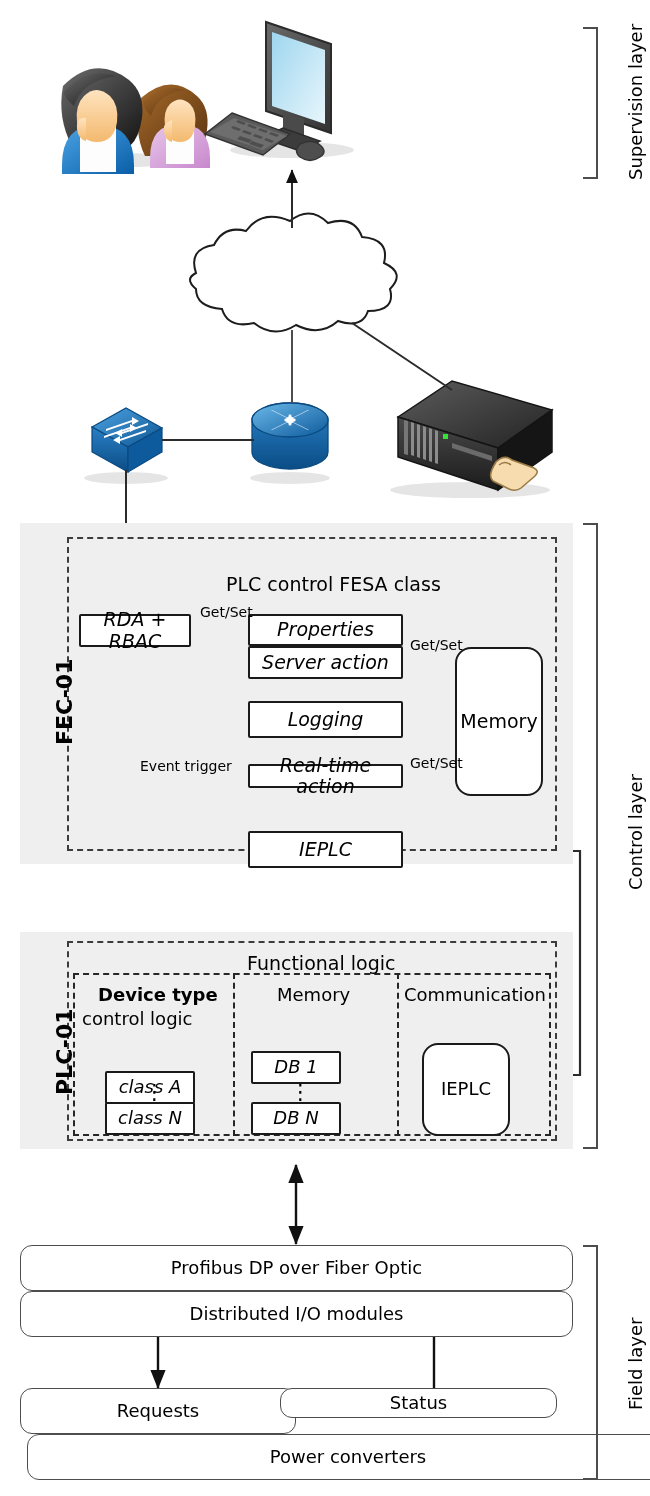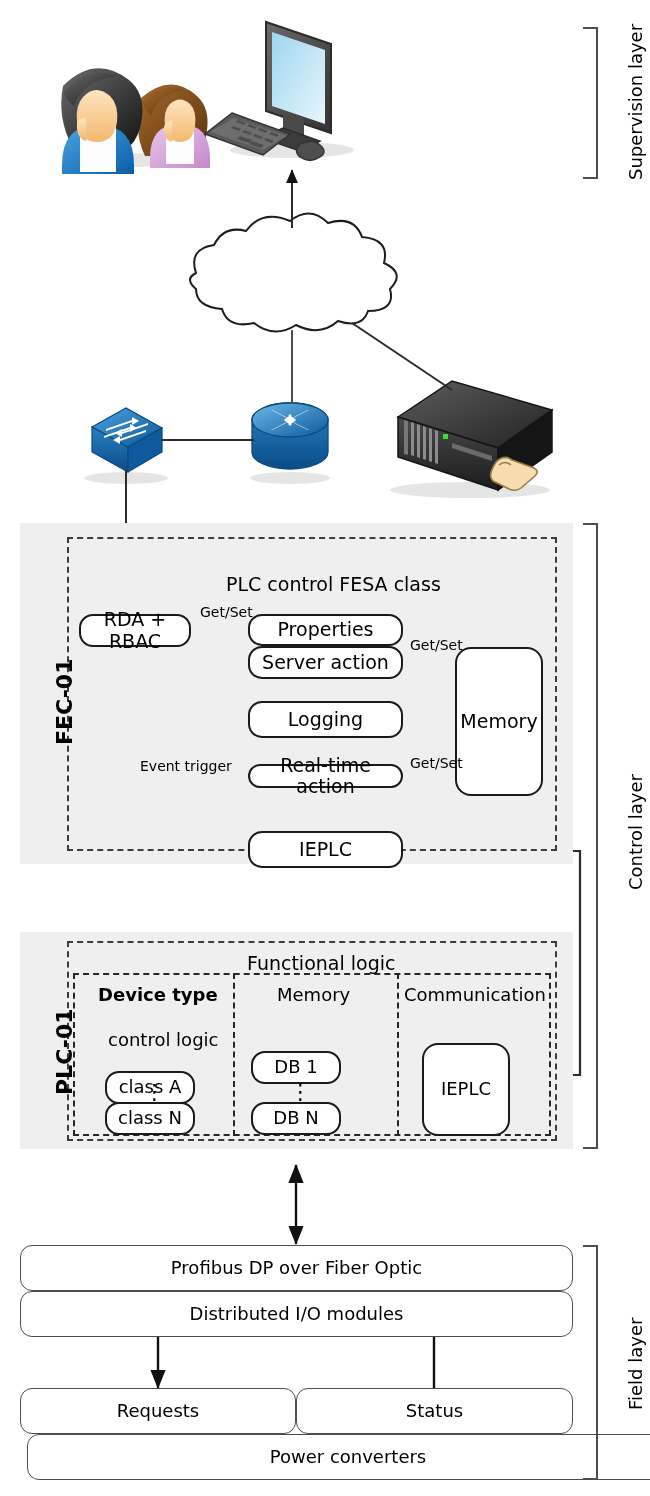--- a/index.html
+++ b/index.html
@@ -5,21 +5,21 @@
   html,body{margin:0;padding:0;background:#ffffff;}
   body{width:650px;height:1496px;position:relative;overflow:hidden;
        font-family:"DejaVu Sans","Liberation Sans",sans-serif;color:#000;}
   .canvas{position:absolute;left:0;top:0;width:650px;height:1496px;}
   .svgl{position:absolute;left:0;top:0;width:650px;height:1496px;pointer-events:none;}
 
   
   .node{position:absolute;box-sizing:border-box;background:#fff;
         border:2px solid #1a1a1a;display:flex;align-items:center;
         justify-content:center;text-align:center;line-height:1.12;}
-  .rounded{border-radius:14px;}
+  .rounded{border-radius:2px;font-style:italic;}
   .rounded-lg{border-radius:16px;}
   .sq{border:1.6px solid #4d4d4d;border-radius:12px;}
 
   
   .panel{position:absolute;background:#efefef;box-sizing:border-box;}
   .dashbox{position:absolute;box-sizing:border-box;border:2px dashed #3c3c3c;background:transparent;}
   .dashbox-thin{position:absolute;box-sizing:border-box;border:2px dashed #262626;background:transparent;}
   .dashcol{position:absolute;border-left:2px dashed #262626;}
 
   
@@ -278,40 +278,40 @@
   <div class="dashbox" style="left:67px;top:941px;width:490px;height:200px;"></div>
   <div class="dashbox-thin" style="left:73px;top:973px;width:478px;height:163px;"></div>
   <div class="dashcol" style="left:233px;top:973px;height:163px;"></div>
   <div class="dashcol" style="left:397px;top:973px;height:163px;"></div>
 
   <div class="vrot bold" style="left:52px;top:1095px;transform:rotate(-90deg);font-size:22px;">PLC-01</div>
 
   <div class="lbl hdr" style="left:247px;top:952px;">Functional logic</div>
 
   <div class="lbl sub" style="left:98px;top:984px;font-weight:bold;">Device type</div>
-  <div class="lbl sub" style="left:108px;top:1008px;margin-top:21px;">control logic</div>
+  <div class="lbl sub" style="left:82px;top:1008px;">control logic</div>
   <div class="lbl sub" style="left:277px;top:984px;">Memory</div>
   <div class="lbl sub" style="left:404px;top:984px;">Communication</div>
 
   <div class="node rounded nodetxt" style="left:105px;top:1051px;width:90px;height:33px;font-size:18px;margin-top:20px;">class A</div>
   <div class="node rounded nodetxt" style="left:105px;top:1102px;width:90px;height:33px;font-size:18px;">class N</div>
 
   <div class="node rounded nodetxt" style="left:251px;top:1051px;width:90px;height:33px;font-size:18px;">DB 1</div>
   <div class="node rounded nodetxt" style="left:251px;top:1102px;width:90px;height:33px;font-size:18px;">DB N</div>
 
   <div class="node rounded-lg nodetxt" style="left:422px;top:1043px;width:88px;height:93px;font-size:18px;">IEPLC</div>
 
   <div class="lbl" style="left:144px;top:1080px;font-size:21px;">⋮</div>
   <div class="lbl" style="left:290px;top:1080px;font-size:21px;">⋮</div>
 
   <div class="node sq sub" style="left:20px;top:1245px;width:553px;height:46px;">Profibus DP over Fiber Optic</div>
   <div class="node sq sub" style="left:20px;top:1291px;width:553px;height:46px;">Distributed I/O modules</div>
 
   <div class="node sq sub" style="left:20px;top:1388px;width:276px;height:46px;">Requests</div>
-  <div class="node sq sub" style="left:296px;top:1388px;width:277px;height:46px;">Status</div>
+  <div class="node sq sub" style="left:280px;top:1388px;width:277px;height:30px;">Status</div>
   <div class="node sq sub" style="left:27px;top:1434px;width:642px;height:46px;text-align:right;">Power converters</div>
 
   <div class="bracket" style="left:583px;top:27px;width:15px;height:152px;"></div>
   <div class="vrot sub" style="left:625px;top:180px;transform:rotate(-90deg);">Supervision layer</div>
 
   <div class="bracket" style="left:583px;top:523px;width:15px;height:626px;"></div>
   <div class="vrot sub" style="left:625px;top:890px;transform:rotate(-90deg);">Control layer</div>
 
   <div class="bracket" style="left:583px;top:1245px;width:15px;height:235px;"></div>
   <div class="vrot sub" style="left:625px;top:1410px;transform:rotate(-90deg);">Field layer</div>

